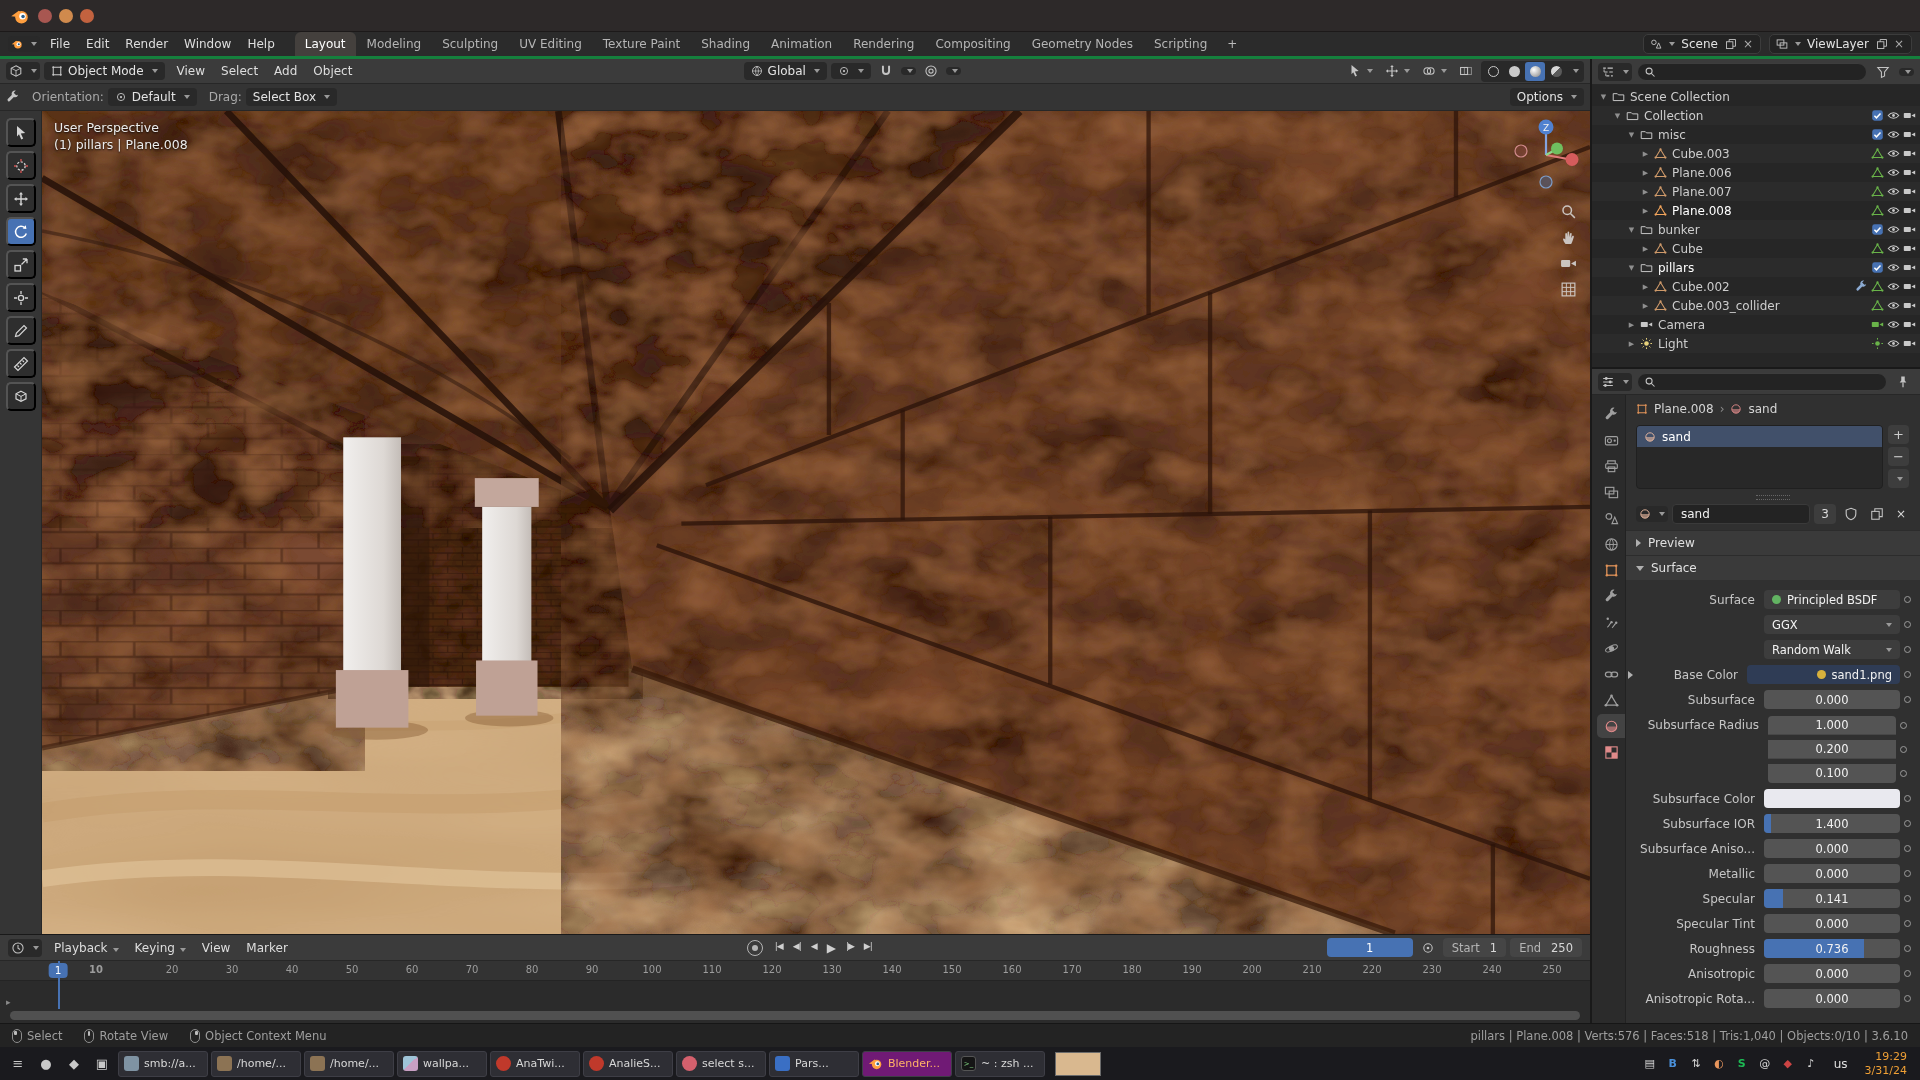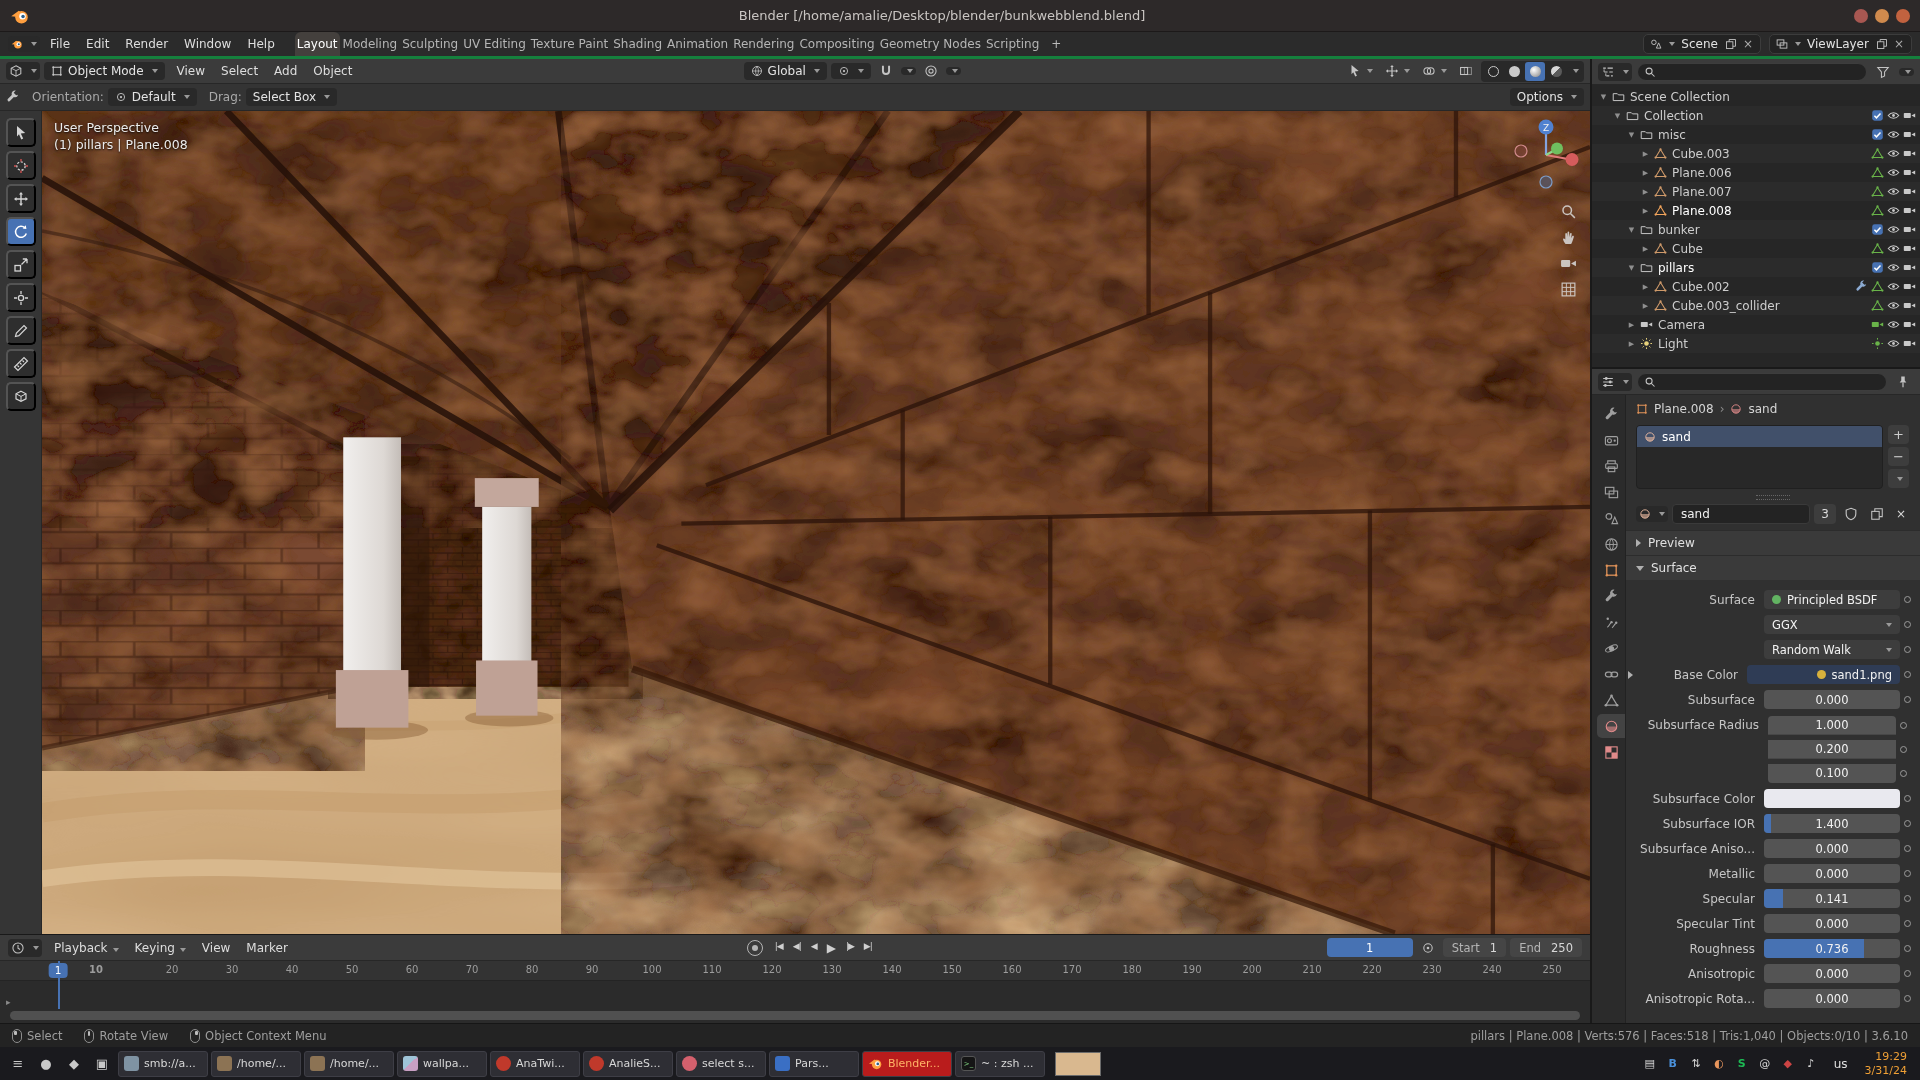--- a/index.html
+++ b/index.html
@@ -15,21 +15,21 @@
   .titlebar .logo{width:20px;height:20px}
   .titlebar .title{flex:1;text-align:center;color:#c9c5c2;font-size:13px}
   .winbtns{display:flex;gap:7px}
   .winbtn{width:14px;height:14px;border-radius:50%}
   .winbtn.b1{background:#a85751}.winbtn.b2{background:#d08a4d}.winbtn.b3{background:#c2623f}
   
   .topbar{height:27px;background:#2b2b2b;display:flex;align-items:center;gap:2px;padding:0 8px;border-bottom:3px solid #15803d}
   .menu{padding:3px 8px;border-radius:4px;color:#dedede;white-space:nowrap}
   .menu[data-caret="true"]::after{content:"";display:inline-block;border-left:3px solid transparent;border-right:3px solid transparent;border-top:4px solid #999;margin-left:5px}
   .workspaces{display:flex;align-items:flex-end;margin-left:10px;gap:1px;height:100%}
-  .ws{padding:5px 2px 5px;color:#b5b5b5;font-size:12px;border-radius:6px 6px 0 0;white-space:nowrap}
+  .ws{padding:5px 10px 5px;color:#b5b5b5;font-size:12px;border-radius:6px 6px 0 0;white-space:nowrap}
   .ws[data-active="true"]{background:#44403d;color:#fff}
   .ws-add{padding:3px 8px;color:#bbb}
   .idwidget{display:flex;align-items:center;gap:4px;background:#232323;border:1px solid #3c3c3c;border-radius:5px;padding:2px 6px;margin-left:6px}
   .idtext{color:#e2e2e2;padding:0 2px}
   .xbtn{color:#aaa;display:inline-flex;align-items:center;padding:0 1px}
   
   .ehead{display:flex;align-items:center;gap:4px;padding:0 6px;background:#3b3b3b;border-bottom:1px solid #272727}
   .vp-header{height:25px}
   .tool-settings{height:27px;background:#343434}
   .dd{background:#292929;border-radius:4px;padding:2px 7px;display:inline-flex;align-items:center;gap:5px;color:#e3e3e3;white-space:nowrap}
@@ -153,21 +153,21 @@
   .mouse{width:10px;height:14px;border:1.3px solid #8e8e8e;border-radius:5px;position:relative;flex:none}
   .mouse::before{content:"";position:absolute;background:#bdbdbd;border-radius:1px}
   .mouse[data-btn="left"]::before{left:1px;top:1px;width:3px;height:4px}
   .mouse[data-btn="middle"]::before{left:3px;top:1px;width:2px;height:5px}
   .mouse[data-btn="right"]::before{right:1px;top:1px;width:3px;height:4px}
   .sb-right{margin-left:auto;color:#9e9e9e}
   
   .taskbar{height:33px;background:#1a1a1e;display:flex;align-items:center;gap:3px;padding:0 5px}
   .launcher{width:26px;height:26px;display:flex;align-items:center;justify-content:center;border-radius:3px;color:#c9c9c9;font-size:13px}
   .task{width:90px;height:26px;background:#2e2e34;border:1px solid #3e3e46;border-radius:3px;display:flex;align-items:center;gap:5px;padding:0 5px;color:#d8d8d8;font-size:11px;overflow:hidden;white-space:nowrap}
-  .task[data-active="true"]{background:#b91c1c;color:#ffb466}
+  .task[data-active="true"]{background:#701a75;color:#ffb466}
   .tbicon{width:15px;height:15px;border-radius:3px;flex:none;display:flex;align-items:center;justify-content:center;font-size:8px;color:#eee}
   .tbicon[data-icon="file-manager"]{background:#7f93a3}
   .tbicon[data-icon="folder"]{background:#8c7354}
   .tbicon[data-icon="image"]{background:linear-gradient(135deg,#9fc4d8 50%,#c9a0c4 50%)}
   .tbicon[data-icon="app-red"]{background:#c0392b;border-radius:50%}
   .tbicon[data-icon="app-pink"]{background:#d4606d;border-radius:50%}
   .tbicon[data-icon="app-blue"]{background:#3a6fc4}
   .tbicon[data-icon="terminal"]{background:#151515;border:1px solid #555}
   .tbicon[data-icon="terminal"]::before{content:">_";color:#7fd07f;font-size:7px}
   .pager{width:46px;height:24px;background:#d9b88f;border:1px solid #6b6b6b;margin:0 7px;flex:none}
@@ -395,21 +395,20 @@
 </svg>
 
 <div id="app">
 
   <div class="titlebar">
     <span class="logo hic" data-icon="blender" style="width:20px;height:20px">
         <svg class="ic" viewBox="0 0 16 16">
           <use href="#i-blender"></use>
         </svg>
       </span>
-    <div class="title">Blender [/home/amalie/Desktop/blender/bunkwebblend.blend]</div>
     <div class="winbtns">
       <span class="winbtn b1"></span>
       <span class="winbtn b2"></span>
       <span class="winbtn b3"></span>
     </div>
   </div>
 
   <div class="topbar">
     <span class="dd slim">
       <span class="hic sm" data-icon="blender">

